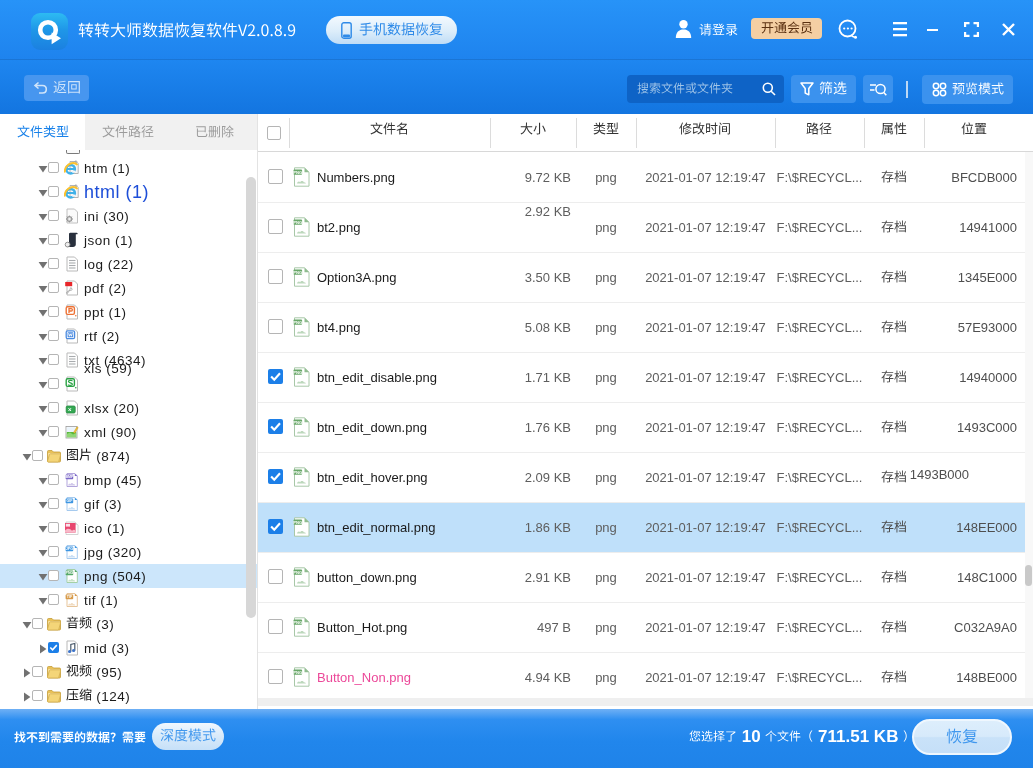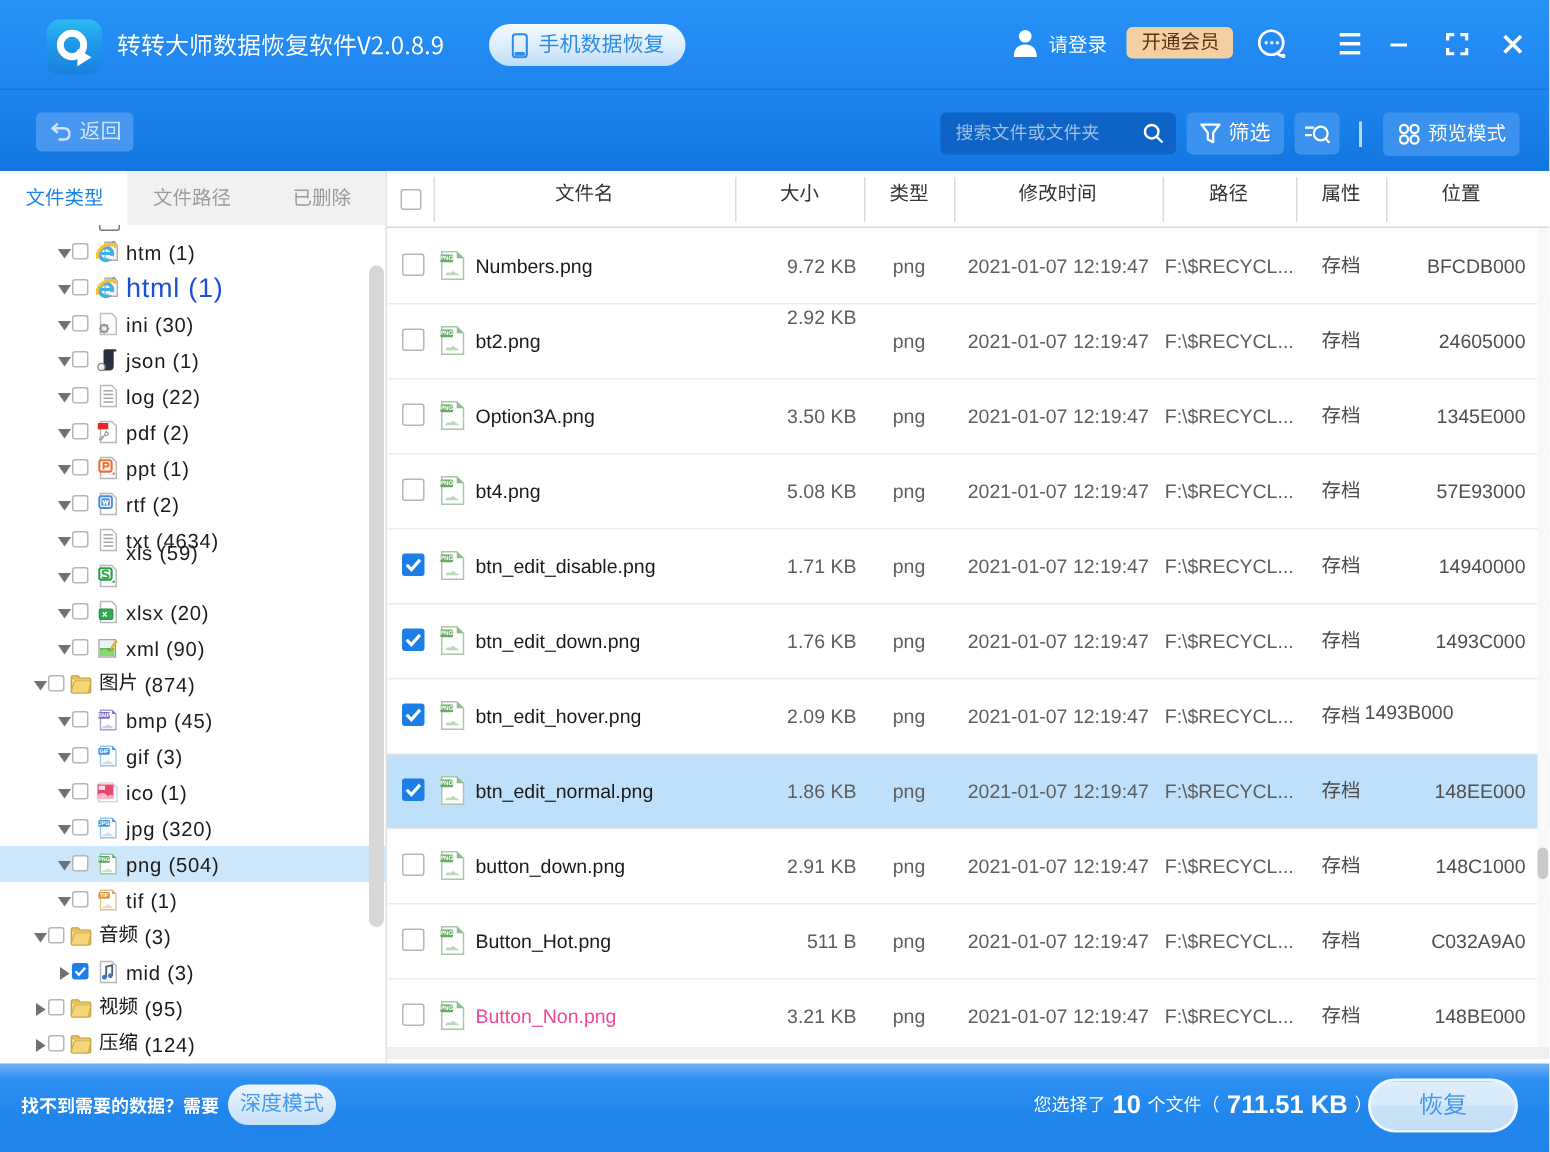--- a/index.html
+++ b/index.html
@@ -521,21 +521,21 @@
     </g>
   </svg>
 <div class="abs" style="left:317px;top:202px;height:50px;display:flex;align-items:center;font-size:13px;color:#1A1A1A">bt2.png</div>
 <div class="abs" style="left:490px;top:186px;width:81px;height:50px;display:flex;align-items:center;justify-content:flex-end;font-size:13px;color:#5E5E5E">2.92 KB</div>
 <div class="abs" style="left:576px;top:202px;width:60px;height:50px;display:flex;align-items:center;justify-content:center;font-size:13px;color:#5E5E5E">png</div>
 <div class="abs" style="left:636px;top:202px;width:139px;height:50px;display:flex;align-items:center;justify-content:center;font-size:13px;color:#5E5E5E">2021-01-07 12:19:47</div>
 <div class="abs" style="left:775px;top:202px;width:89px;height:50px;display:flex;align-items:center;justify-content:center;font-size:13px;color:#5E5E5E">F:\$RECYCL...</div>
 <svg class="abs" style="left:881px;top:220px" width="26" height="16" viewBox="0 -11.4 26 16">
     <path d="M8 -4.5V-3.5H4.4V-2.5H8V-0.1C8 0.1 7.9 0.1 7.7 0.1C7.5 0.1 6.7 0.1 5.8 0.1C6 0.4 6.1 0.8 6.1 1C7.2 1 8 1 8.4 0.9C8.8 0.7 9 0.5 9 -0.1V-2.5H12.4V-3.5H9V-4.2C9.9 -4.8 10.9 -5.6 11.6 -6.4L11 -6.9L10.8 -6.8H5.5V-5.9H9.9C9.3 -5.4 8.6 -4.9 8 -4.5ZM5 -10.9C4.8 -10.4 4.7 -9.8 4.4 -9.2H0.8V-8.3H4C3.2 -6.5 2 -4.8 0.4 -3.7C0.6 -3.5 0.8 -3.1 0.9 -2.8C1.5 -3.2 2 -3.7 2.4 -4.2V1H3.4V-5.3C4.1 -6.3 4.7 -7.2 5.1 -8.3H12.2V-9.2H5.5C5.7 -9.7 5.9 -10.2 6 -10.7Z M24.1 -10.1C23.8 -9.1 23.2 -7.8 22.8 -6.9L23.6 -6.7C24 -7.5 24.6 -8.7 25 -9.8ZM18.2 -9.8C18.6 -8.8 19.1 -7.6 19.3 -6.8L20.2 -7.1C19.9 -7.9 19.4 -9.1 19 -10.1ZM15.5 -10.9V-8.1H13.6V-7.2H15.4C15 -5.4 14.1 -3.4 13.3 -2.3C13.5 -2.1 13.7 -1.7 13.8 -1.4C14.5 -2.3 15.1 -3.7 15.5 -5.2V1H16.4V-5.5C16.8 -4.9 17.3 -4.1 17.5 -3.6L18.1 -4.4C17.9 -4.7 16.8 -6.3 16.4 -6.7V-7.2H18.1V-8.1H16.4V-10.9ZM17.8 -0.8V0.1H23.9V0.9H24.9V-6.1H22V-10.9H21.1V-6.1H18.1V-5.2H23.9V-3.5H18.3V-2.6H23.9V-0.8Z" fill="#4A4A4A"></path>
   </svg>
-<div class="abs" style="left:925px;top:202px;width:92px;height:50px;display:flex;align-items:center;justify-content:flex-end;font-size:13px;color:#4F4F4F">24605000</div>
+<div class="abs" style="left:925px;top:202px;width:92px;height:50px;display:flex;align-items:center;justify-content:flex-end;font-size:13px;color:#4F4F4F">14941000</div>
 <div class="abs" style="left:258px;top:252px;width:775px;height:1px;background:#EDEDED"></div>
 <div class="abs" style="left:268px;top:269px;width:15px;height:15px;background:#fff;border:1px solid #B5B5B5;border-radius:2px"></div>
 <svg class="abs" style="left:293px;top:267px" width="17" height="20" viewBox="0 0 17 20">
     <g>
       <path d="M1.5 0.8 H11.5 L16 5.2 V19.2 H1.5 Z" fill="#fff" stroke="#A8C8A8" stroke-width="1"></path>
       <path d="M11.5 0.8 L16 5.2 H11.5 Z" fill="#8FBC8F"></path>
       <rect x="0.5" y="2.6" width="8.6" height="5.2" rx="1" fill="#69A869"></rect>
       <text x="4.8" y="6.6" font-size="4.2" font-family="Liberation Sans" fill="#fff" text-anchor="middle" font-weight="bold">PNG</text>
       <path d="M4 16.5 C4.2 14.4 6.4 13.9 7.2 15.3 C7.6 13.5 10.3 13.4 10.8 15.2 C12.2 15 13 16 12.9 16.5 Z" fill="#BCD8BC"></path>
     </g>
@@ -691,41 +691,41 @@
 <svg class="abs" style="left:293px;top:617px" width="17" height="20" viewBox="0 0 17 20">
     <g>
       <path d="M1.5 0.8 H11.5 L16 5.2 V19.2 H1.5 Z" fill="#fff" stroke="#A8C8A8" stroke-width="1"></path>
       <path d="M11.5 0.8 L16 5.2 H11.5 Z" fill="#8FBC8F"></path>
       <rect x="0.5" y="2.6" width="8.6" height="5.2" rx="1" fill="#69A869"></rect>
       <text x="4.8" y="6.6" font-size="4.2" font-family="Liberation Sans" fill="#fff" text-anchor="middle" font-weight="bold">PNG</text>
       <path d="M4 16.5 C4.2 14.4 6.4 13.9 7.2 15.3 C7.6 13.5 10.3 13.4 10.8 15.2 C12.2 15 13 16 12.9 16.5 Z" fill="#BCD8BC"></path>
     </g>
   </svg>
 <div class="abs" style="left:317px;top:602px;height:50px;display:flex;align-items:center;font-size:13px;color:#1A1A1A">Button_Hot.png</div>
-<div class="abs" style="left:490px;top:602px;width:81px;height:50px;display:flex;align-items:center;justify-content:flex-end;font-size:13px;color:#5E5E5E">511 B</div>
+<div class="abs" style="left:490px;top:602px;width:81px;height:50px;display:flex;align-items:center;justify-content:flex-end;font-size:13px;color:#5E5E5E">497 B</div>
 <div class="abs" style="left:576px;top:602px;width:60px;height:50px;display:flex;align-items:center;justify-content:center;font-size:13px;color:#5E5E5E">png</div>
 <div class="abs" style="left:636px;top:602px;width:139px;height:50px;display:flex;align-items:center;justify-content:center;font-size:13px;color:#5E5E5E">2021-01-07 12:19:47</div>
 <div class="abs" style="left:775px;top:602px;width:89px;height:50px;display:flex;align-items:center;justify-content:center;font-size:13px;color:#5E5E5E">F:\$RECYCL...</div>
 <svg class="abs" style="left:881px;top:620px" width="26" height="16" viewBox="0 -11.4 26 16">
     <path d="M8 -4.5V-3.5H4.4V-2.5H8V-0.1C8 0.1 7.9 0.1 7.7 0.1C7.5 0.1 6.7 0.1 5.8 0.1C6 0.4 6.1 0.8 6.1 1C7.2 1 8 1 8.4 0.9C8.8 0.7 9 0.5 9 -0.1V-2.5H12.4V-3.5H9V-4.2C9.9 -4.8 10.9 -5.6 11.6 -6.4L11 -6.9L10.8 -6.8H5.5V-5.9H9.9C9.3 -5.4 8.6 -4.9 8 -4.5ZM5 -10.9C4.8 -10.4 4.7 -9.8 4.4 -9.2H0.8V-8.3H4C3.2 -6.5 2 -4.8 0.4 -3.7C0.6 -3.5 0.8 -3.1 0.9 -2.8C1.5 -3.2 2 -3.7 2.4 -4.2V1H3.4V-5.3C4.1 -6.3 4.7 -7.2 5.1 -8.3H12.2V-9.2H5.5C5.7 -9.7 5.9 -10.2 6 -10.7Z M24.1 -10.1C23.8 -9.1 23.2 -7.8 22.8 -6.9L23.6 -6.7C24 -7.5 24.6 -8.7 25 -9.8ZM18.2 -9.8C18.6 -8.8 19.1 -7.6 19.3 -6.8L20.2 -7.1C19.9 -7.9 19.4 -9.1 19 -10.1ZM15.5 -10.9V-8.1H13.6V-7.2H15.4C15 -5.4 14.1 -3.4 13.3 -2.3C13.5 -2.1 13.7 -1.7 13.8 -1.4C14.5 -2.3 15.1 -3.7 15.5 -5.2V1H16.4V-5.5C16.8 -4.9 17.3 -4.1 17.5 -3.6L18.1 -4.4C17.9 -4.7 16.8 -6.3 16.4 -6.7V-7.2H18.1V-8.1H16.4V-10.9ZM17.8 -0.8V0.1H23.9V0.9H24.9V-6.1H22V-10.9H21.1V-6.1H18.1V-5.2H23.9V-3.5H18.3V-2.6H23.9V-0.8Z" fill="#4A4A4A"></path>
   </svg>
 <div class="abs" style="left:925px;top:602px;width:92px;height:50px;display:flex;align-items:center;justify-content:flex-end;font-size:13px;color:#4F4F4F">C032A9A0</div>
 <div class="abs" style="left:258px;top:652px;width:775px;height:1px;background:#EDEDED"></div>
 <div class="abs" style="left:268px;top:669px;width:15px;height:15px;background:#fff;border:1px solid #B5B5B5;border-radius:2px"></div>
 <svg class="abs" style="left:293px;top:667px" width="17" height="20" viewBox="0 0 17 20">
     <g>
       <path d="M1.5 0.8 H11.5 L16 5.2 V19.2 H1.5 Z" fill="#fff" stroke="#A8C8A8" stroke-width="1"></path>
       <path d="M11.5 0.8 L16 5.2 H11.5 Z" fill="#8FBC8F"></path>
       <rect x="0.5" y="2.6" width="8.6" height="5.2" rx="1" fill="#69A869"></rect>
       <text x="4.8" y="6.6" font-size="4.2" font-family="Liberation Sans" fill="#fff" text-anchor="middle" font-weight="bold">PNG</text>
       <path d="M4 16.5 C4.2 14.4 6.4 13.9 7.2 15.3 C7.6 13.5 10.3 13.4 10.8 15.2 C12.2 15 13 16 12.9 16.5 Z" fill="#BCD8BC"></path>
     </g>
   </svg>
 <div class="abs" style="left:317px;top:652px;height:50px;display:flex;align-items:center;font-size:13px;color:#ec4899">Button_Non.png</div>
-<div class="abs" style="left:490px;top:652px;width:81px;height:50px;display:flex;align-items:center;justify-content:flex-end;font-size:13px;color:#5E5E5E">3.21 KB</div>
+<div class="abs" style="left:490px;top:652px;width:81px;height:50px;display:flex;align-items:center;justify-content:flex-end;font-size:13px;color:#5E5E5E">4.94 KB</div>
 <div class="abs" style="left:576px;top:652px;width:60px;height:50px;display:flex;align-items:center;justify-content:center;font-size:13px;color:#5E5E5E">png</div>
 <div class="abs" style="left:636px;top:652px;width:139px;height:50px;display:flex;align-items:center;justify-content:center;font-size:13px;color:#5E5E5E">2021-01-07 12:19:47</div>
 <div class="abs" style="left:775px;top:652px;width:89px;height:50px;display:flex;align-items:center;justify-content:center;font-size:13px;color:#5E5E5E">F:\$RECYCL...</div>
 <svg class="abs" style="left:881px;top:670px" width="26" height="16" viewBox="0 -11.4 26 16">
     <path d="M8 -4.5V-3.5H4.4V-2.5H8V-0.1C8 0.1 7.9 0.1 7.7 0.1C7.5 0.1 6.7 0.1 5.8 0.1C6 0.4 6.1 0.8 6.1 1C7.2 1 8 1 8.4 0.9C8.8 0.7 9 0.5 9 -0.1V-2.5H12.4V-3.5H9V-4.2C9.9 -4.8 10.9 -5.6 11.6 -6.4L11 -6.9L10.8 -6.8H5.5V-5.9H9.9C9.3 -5.4 8.6 -4.9 8 -4.5ZM5 -10.9C4.8 -10.4 4.7 -9.8 4.4 -9.2H0.8V-8.3H4C3.2 -6.5 2 -4.8 0.4 -3.7C0.6 -3.5 0.8 -3.1 0.9 -2.8C1.5 -3.2 2 -3.7 2.4 -4.2V1H3.4V-5.3C4.1 -6.3 4.7 -7.2 5.1 -8.3H12.2V-9.2H5.5C5.7 -9.7 5.9 -10.2 6 -10.7Z M24.1 -10.1C23.8 -9.1 23.2 -7.8 22.8 -6.9L23.6 -6.7C24 -7.5 24.6 -8.7 25 -9.8ZM18.2 -9.8C18.6 -8.8 19.1 -7.6 19.3 -6.8L20.2 -7.1C19.9 -7.9 19.4 -9.1 19 -10.1ZM15.5 -10.9V-8.1H13.6V-7.2H15.4C15 -5.4 14.1 -3.4 13.3 -2.3C13.5 -2.1 13.7 -1.7 13.8 -1.4C14.5 -2.3 15.1 -3.7 15.5 -5.2V1H16.4V-5.5C16.8 -4.9 17.3 -4.1 17.5 -3.6L18.1 -4.4C17.9 -4.7 16.8 -6.3 16.4 -6.7V-7.2H18.1V-8.1H16.4V-10.9ZM17.8 -0.8V0.1H23.9V0.9H24.9V-6.1H22V-10.9H21.1V-6.1H18.1V-5.2H23.9V-3.5H18.3V-2.6H23.9V-0.8Z" fill="#4A4A4A"></path>
   </svg>
 <div class="abs" style="left:925px;top:652px;width:92px;height:50px;display:flex;align-items:center;justify-content:flex-end;font-size:13px;color:#4F4F4F">148BE000</div>
 <div class="abs" style="left:258px;top:698px;width:775px;height:8px;background:#EFEFEF"></div>
 <div class="abs" style="left:1025px;top:152px;width:8px;height:546px;background:#F8F8F8"></div>
 <div class="abs" style="left:1025px;top:565px;width:7px;height:21px;background:#C9C9C9;border-radius:4px"></div>

